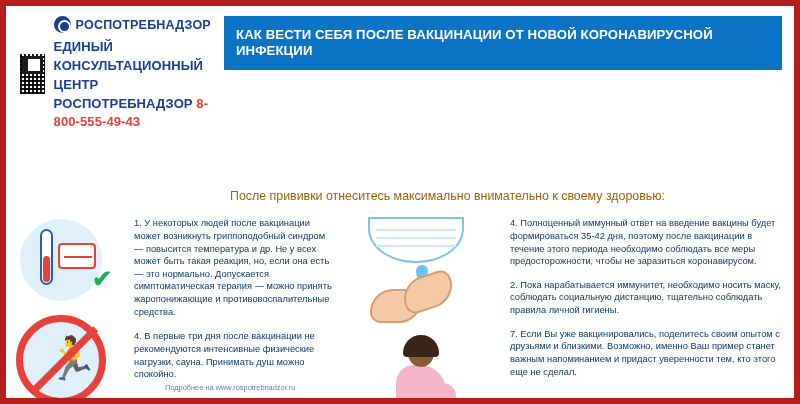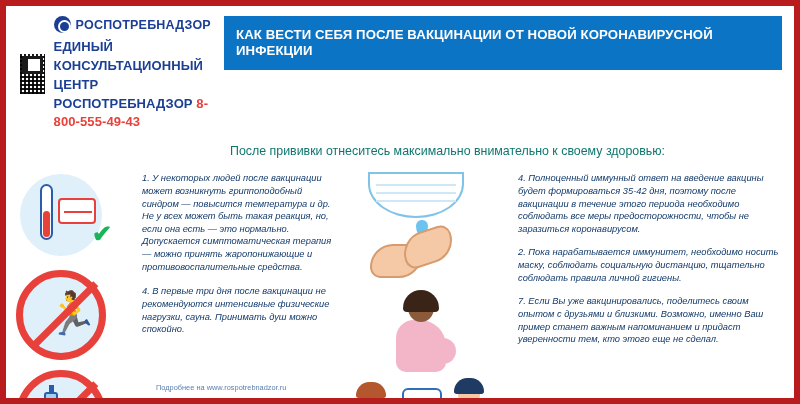--- a/index.html
+++ b/index.html
@@ -103,24 +103,25 @@
     font-size: 13.2px;
     font-weight: bold;
     line-height: 1.2;
     padding: 11px 8px 11px 12px;
     margin-top: 0;
     letter-spacing: 0.1px;
   }
 
   
   .lead {
-    color: #0f766e;
+    color: #a16207;
     font-size: 12.4px;
     padding: 8px 12px 6px 224px;
     font-weight: normal;
+    margin-top: 45px;
   }
 
   
   .body {
     display: flex;
     padding: 2px 12px 0 12px;
     gap: 8px;
   }
   .col-icons {
     flex: 0 0 108px;
@@ -135,22 +136,21 @@
     position: relative;
   }
   .col-right {
     flex: 1 1 auto;
     padding-top: 6px;
   }
   p.para {
     color: #123a6b;
     font-size: 9.3px;
     line-height: 1.36;
-    margin: 0 0 12px 8px;
-    font-style: italic;
+    margin: 0 0 12px 0;
   }
   .col-right p.para { margin-bottom: 11px; }
 
   
   .iconwrap {
     position: relative;
     width: 100px;
     height: 86px;
     margin-bottom: 14px;
   }
@@ -380,21 +380,21 @@
     position: absolute;
     left: 6px; top: 12px;
     width: 26px; height: 3px;
     background: #cfe3f5;
     box-shadow: 0 8px 0 #cfe3f5, 0 16px 0 #cfe3f5, 0 24px 0 #cfe3f5;
   }
 
   
   .footer {
     position: absolute;
-    left: 150px;
+    left: 159px;
     bottom: 6px;
     font-size: 7.4px;
     color: #5a7fae;
   }
 </style>
 </head>
 <body>
 
 <div class="poster">
   <div class="inner">

